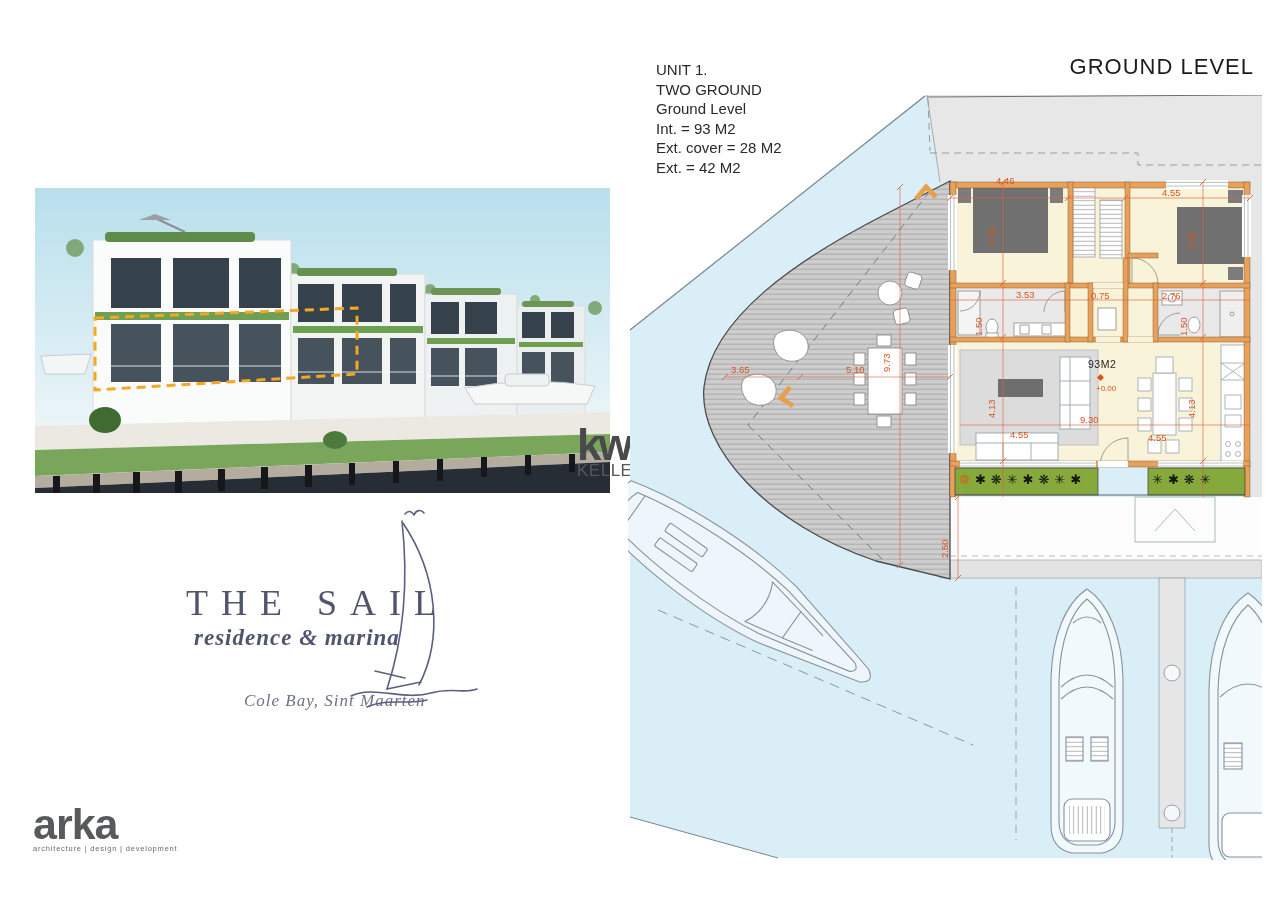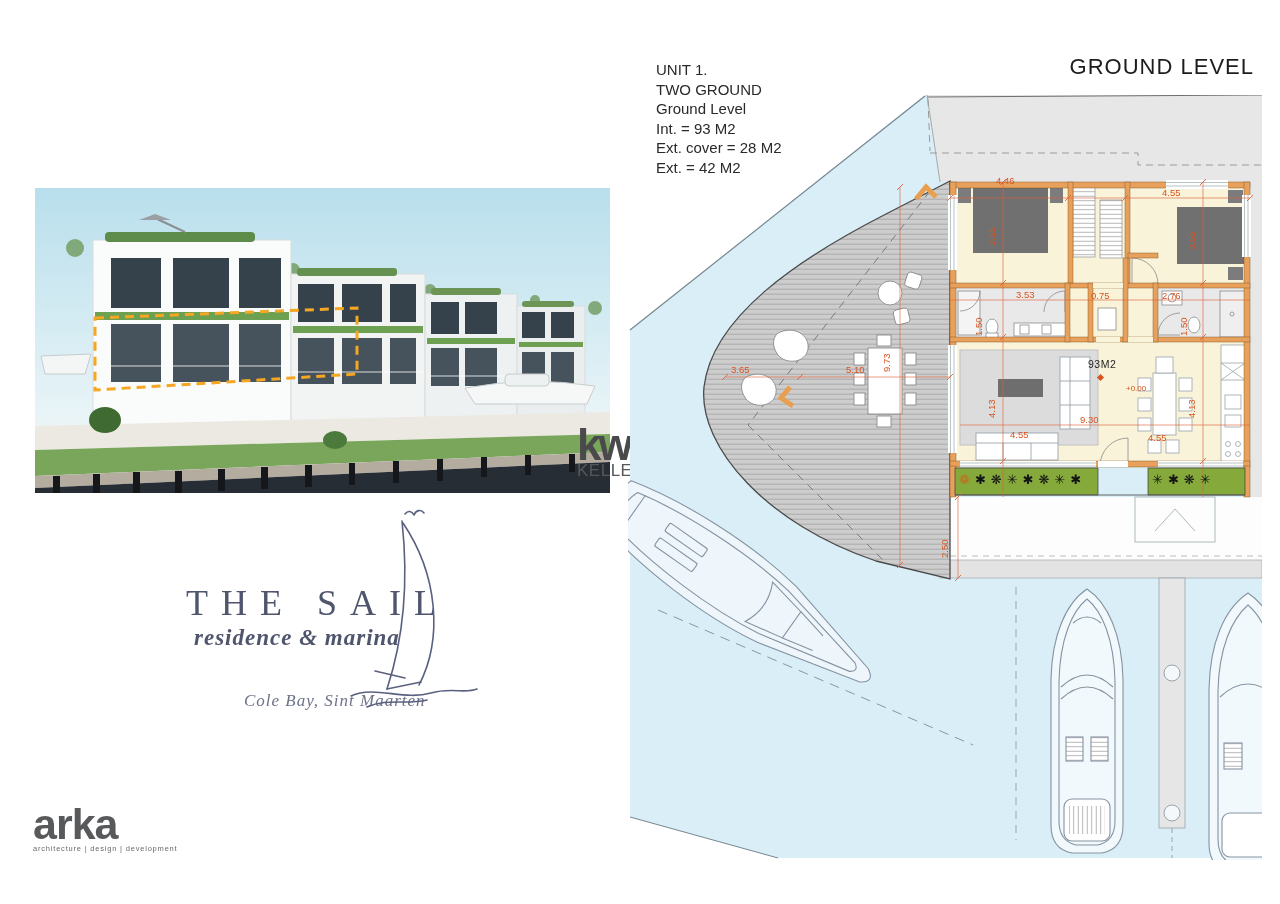--- a/index.html
+++ b/index.html
@@ -482,19 +482,19 @@
     <div class="dim" style="left:382px;top:334px;">4.55</div>
     <div class="dim rot" style="left:569px;top:312px;">4.13</div>
     <div class="dim" style="left:520px;top:337px;">4.55</div>
     <div class="dim rot" style="left:264px;top:266px;">9.73</div>
     <div class="dim" style="left:103px;top:269px;">3.65</div>
     <div class="dim" style="left:218px;top:269px;">5.10</div>
     <div class="dim rot" style="left:322px;top:452px;">2.50</div>
 
     <div class="area-label" style="left:460px;top:263px;">93M2</div>
     <div class="level-icon" style="left:470px;top:280px;"></div>
-    <div class="level-label" style="left:478px;top:289px;padding-left:20px;">+0.00</div>
+    <div class="level-label" style="left:448px;top:289px;padding-left:20px;">+0.00</div>
 
     <div class="planter-row" style="left:331px;top:377px;width:136px;"><span class="flower">❁</span><span>✱❋✳✱❋✳✱</span></div>
     <div class="planter-row" style="left:524px;top:377px;width:90px;"><span>✳✱❋✳</span></div>
   </div>
 
 </div>
 
 </body></html>

